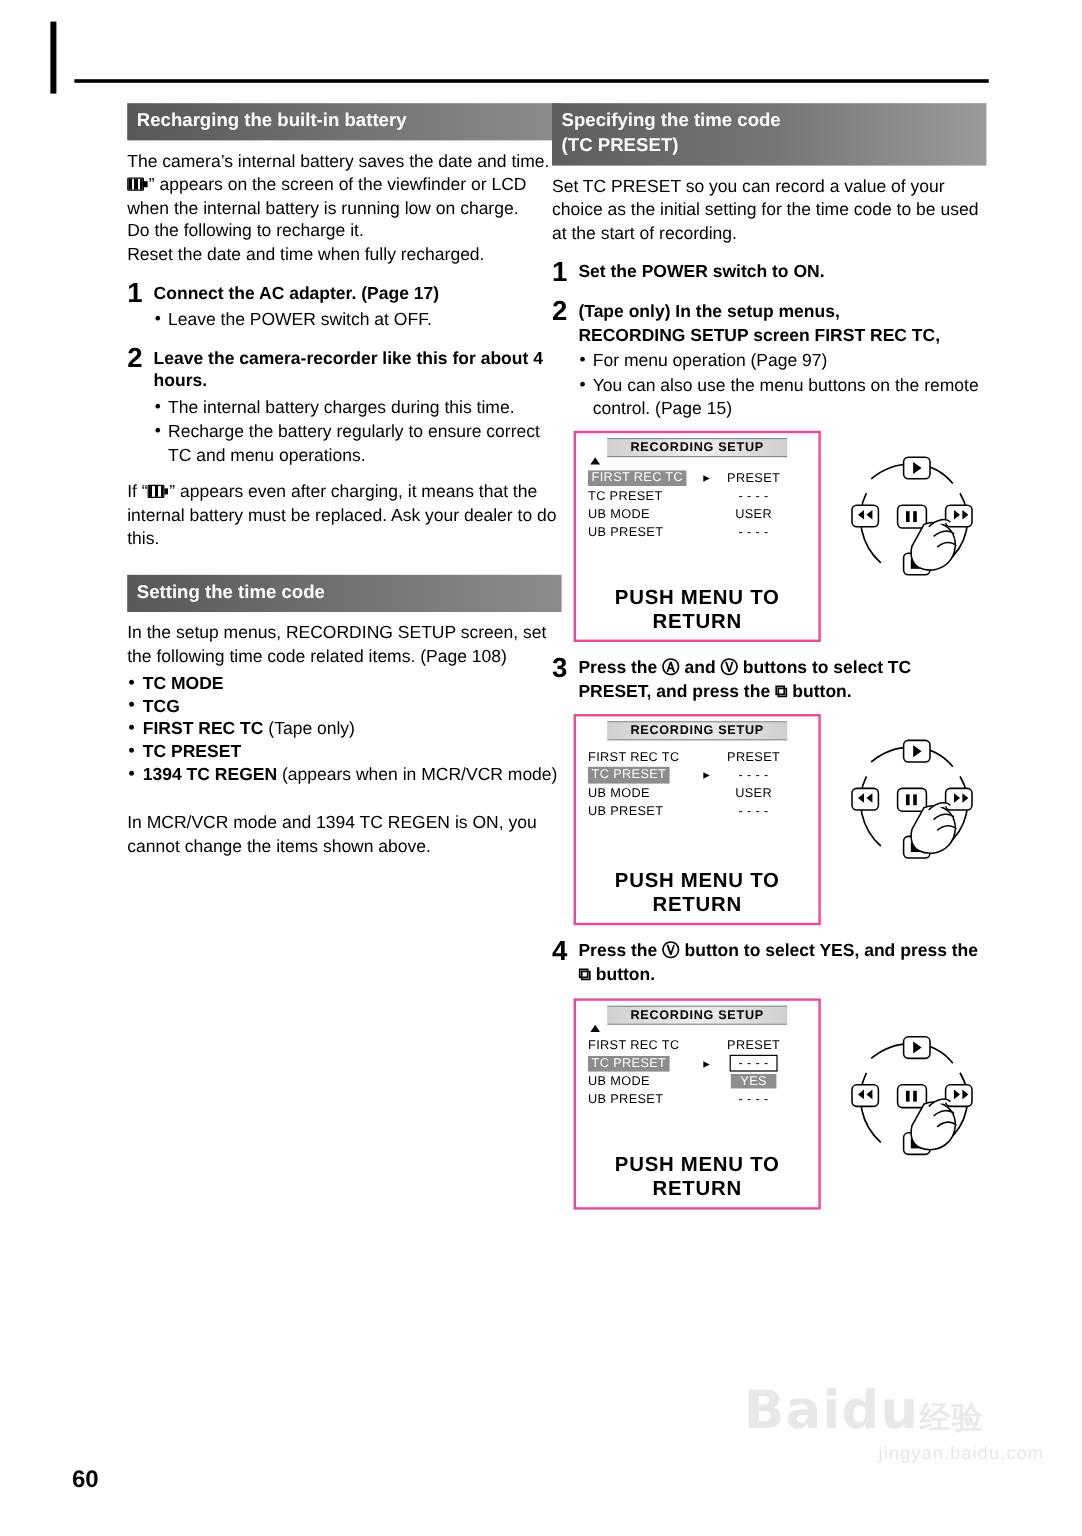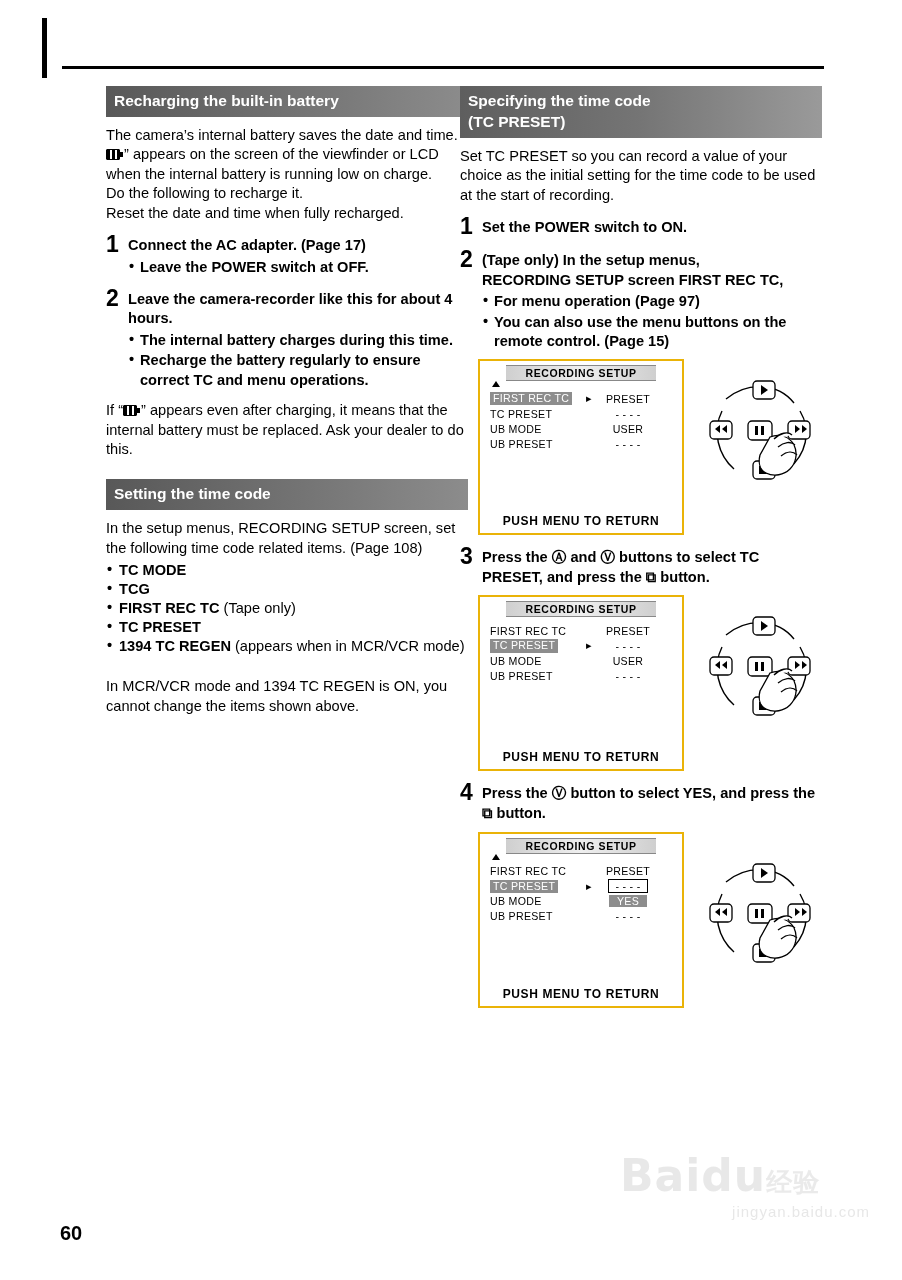--- a/index.html
+++ b/index.html
@@ -36,21 +36,21 @@
   p{margin:0;font-size:14.6px;line-height:1.33;}
   .body-text{margin-top:9px;}
   .gap{height:11px;}
 
   .step{display:flex;margin-top:13px;}
   .step-num{
     font-size:23px;font-weight:bold;width:22px;flex:none;line-height:1.0;
     margin-top:-3px;
   }
   .step-body{flex:1;font-size:14.6px;line-height:1.34;font-weight:bold;}
-  ul.bullets{margin:2px 0 0 0;padding:0;list-style:none;font-weight:bold;}
+  ul.bullets{margin:2px 0 0 0;padding:0;list-style:none;font-weight:normal;}
   ul.bullets li{position:relative;padding-left:12px;margin-top:1px;line-height:1.33;}
   ul.bullets li:before{content:"\2022";position:absolute;left:1px;top:-1px;}
 
   ul.plain{margin:4px 0 0 0;padding:0;list-style:none;font-size:14.6px;}
   ul.plain li{position:relative;padding-left:13px;margin-top:3px;font-weight:bold;}
   ul.plain li:before{content:"\2022";position:absolute;left:1px;top:-1px;}
   ul.plain li .reg{font-weight:normal;}
 
   .batt-icon{
     display:inline-block;width:18px;height:11px;vertical-align:-1px;
@@ -63,42 +63,42 @@
     box-sizing:border-box;
   }
   .batt-icon:after{
     content:"";position:absolute;left:14px;top:3px;width:3px;height:5px;background:#000;
   }
 
   
   .menu-wrap{position:relative;margin-top:8px;height:176px;}
   .menu{
     position:absolute;left:18px;top:0;width:206px;height:176px;
-    border:2px solid #eab308;background:#fff;box-sizing:border-box;
+    border:2px solid #ec4899;background:#fff;box-sizing:border-box;
     font-size:10.5px;
   }
   .menu-title{
     margin:4px auto 0;width:150px;text-align:center;font-weight:bold;
     letter-spacing:0.6px;font-size:10.5px;
     background:linear-gradient(to right,#cfcfcf,#efefef,#cfcfcf);
     border-top:1px solid #888;border-bottom:1px solid #888;padding:1px 0;
   }
   .menu-uparrow{position:absolute;left:12px;top:20px;width:0;height:0;
     border-left:4px solid transparent;border-right:4px solid transparent;border-bottom:6px solid #000;}
   .menu-rows{position:absolute;left:10px;top:30px;right:8px;}
   .mrow{display:flex;align-items:center;height:15px;font-size:10.6px;letter-spacing:0.3px;}
   .mname{width:88px;position:relative;}
   .mname .hl{background:#8d8d8d;color:#fff;padding:1px 3px;display:inline-block;line-height:1.05;}
   .marrow{width:22px;text-align:center;font-size:11px;}
   .mval{flex:1;text-align:center;padding-right:18px;}
   .mval .boxval{border:1.5px solid #000;padding:0px 6px;display:inline-block;background:#fff;}
   .mval .hlval{background:#8d8d8d;color:#fff;padding:0px 8px;display:inline-block;}
   .menu-footer{
     position:absolute;left:0;right:0;bottom:5px;text-align:center;
-    font-weight:bold;font-size:12px;letter-spacing:0.6px;
+    font-weight:bold;font-size:17px;letter-spacing:0.6px;
   }
 
   
   .pad{position:absolute;left:248px;top:18px;width:112px;height:110px;}
   .pad svg{display:block;}
 
   .pagenum{position:absolute;left:60px;top:1222px;font-size:20px;font-weight:bold;}
 
   .watermark{
     position:absolute;left:620px;top:1150px;width:250px;height:80px;

